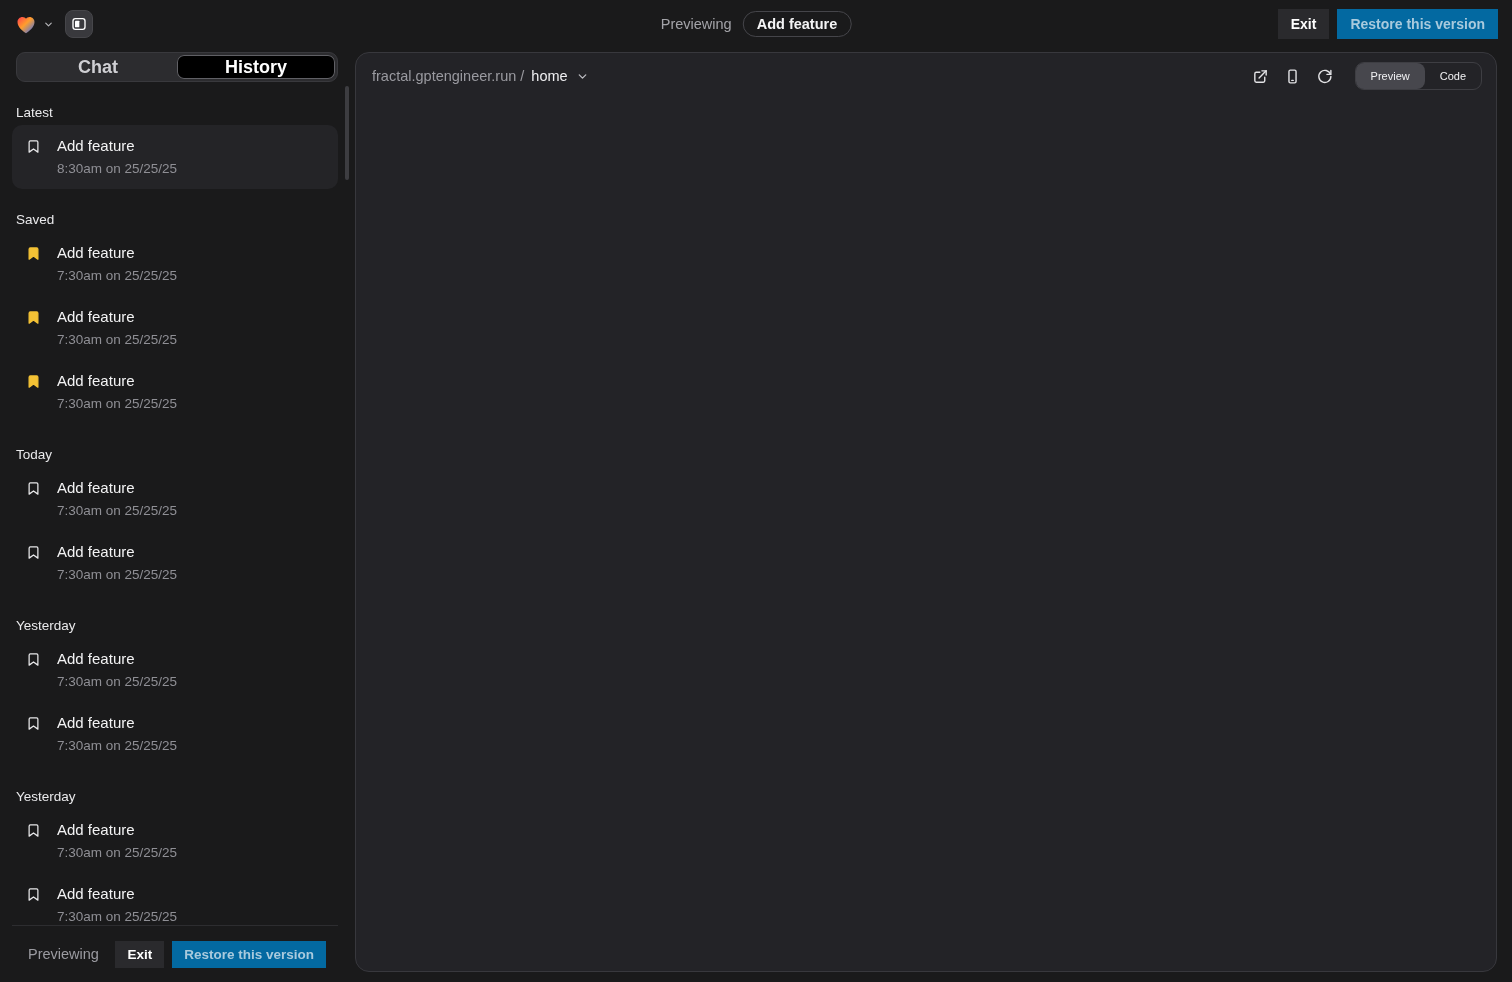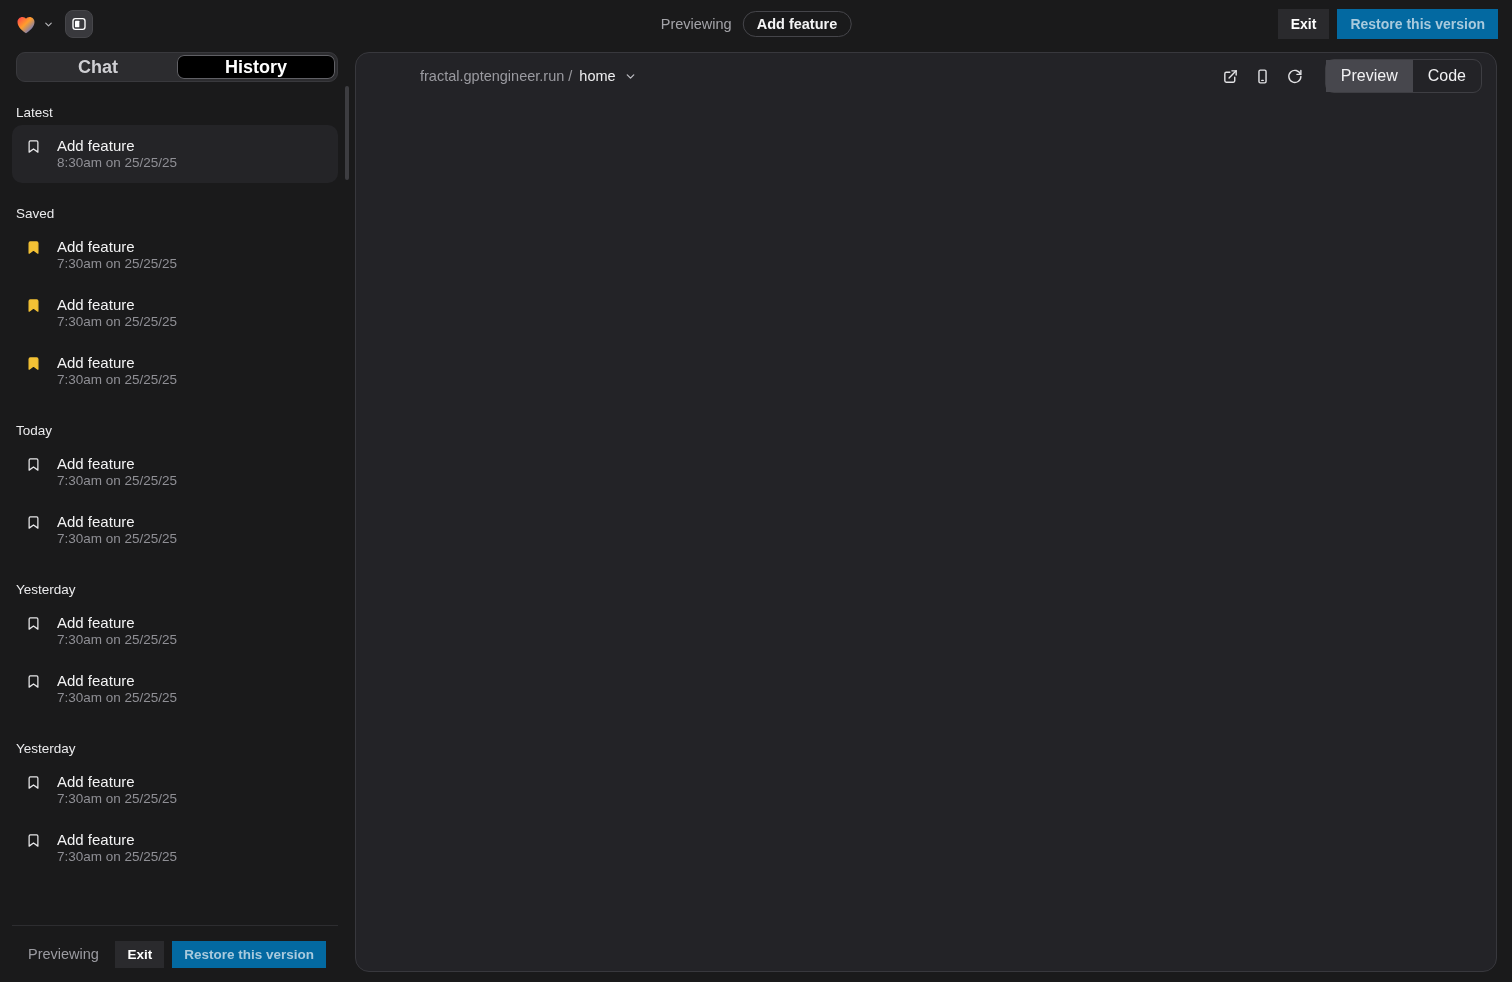--- a/index.html
+++ b/index.html
@@ -45,45 +45,45 @@
 
   .history-list { flex:1; overflow:hidden; margin-left:12px; }
   .section-title { font-size:13.5px; font-weight:400; color:#eaeaec; margin:23px 0 5px 4px; }
   .h-item { display:flex; align-items:flex-start; gap:16px; padding:11px 10px 13px 14px; border-radius:10px; cursor:pointer; }
   .h-item.highlighted { background:#242427; }
   .h-ic { display:none; margin-top:3px; }
   .h-ic svg { width:15px; height:15px; display:block; }
   .h-item .ic-outline { display:flex; }
   .h-item.saved .ic-filled { display:flex; }
   .h-title { font-size:15px; font-weight:500; color:#f3f3f4; line-height:19px; }
-  .h-time { font-size:13.5px; color:#8f8f95; }
+  .h-time { font-size:13.5px; color:#8f8f95; margin-top:6px; }
 
   .sidebar-footer { flex:none; height:57px; margin-left:12px; border-top:1px solid #2d2d30;
     display:flex; align-items:center; padding-right:12px; }
   .footer-label { color:#9b9ba1; font-size:14.5px; margin-left:16px; }
   .footer-btns { margin-left:auto; display:flex; gap:8px; }
   .btn-sm { padding:6px 12px; font-size:13.5px; }
 
   .scroll-thumb { position:absolute; left:345px; top:38px; width:4px; height:94px; border-radius:2px; background:#3d3d41; }
 
   
   .preview-panel { flex:1; margin:4px 15px 10px 17px; background:#232327; border:1px solid #38383d;
-    border-radius:14px; display:flex; flex-direction:column; min-width:0;padding-left:48px; }
+    border-radius:14px; display:flex; flex-direction:column; min-width:0; }
   .preview-header { height:46px; flex:none; display:flex; align-items:center; padding:0 14px 0 16px; }
   .breadcrumb { display:flex; align-items:center; gap:7px; font-size:14.5px; cursor:pointer; }
   .bc-host { color:#9a9aa0; }
   .bc-page { color:#efeff1; font-weight:500; }
   .bc-chev { display:flex; margin-left:1px; }
   .bc-chev svg { width:13px; height:13px; stroke:#bcbcc1; }
   .preview-actions { margin-left:auto; display:flex; align-items:center; gap:15px; }
   .icon-btn { background:none; border:none; padding:0; color:#e2e2e5; display:flex; cursor:pointer; }
   .icon-btn svg { width:17px; height:17px; }
   .seg { display:flex; border:1px solid #3e3e43; border-radius:9px; margin-left:7px; background:#232327; }
-  .seg-btn { border:none; background:transparent; color:#f1f1f3; font-size:16px; font-weight:500;
-    padding:7px 15px; border-radius:0; cursor:pointer; font-family:"Liberation Sans", sans-serif; }
+  .seg-btn { border:none; background:transparent; color:#f1f1f3; font-size:11px; font-weight:500;
+    padding:7px 15px; border-radius:8px; cursor:pointer; font-family:"Liberation Sans", sans-serif; }
   .seg-btn.active { background:#47474d; }
   .preview-body { flex:1; }
 </style>
 </head>
 <body>
 
 <div class="app">
 
   <header class="topbar">
     <div class="topbar-left">

